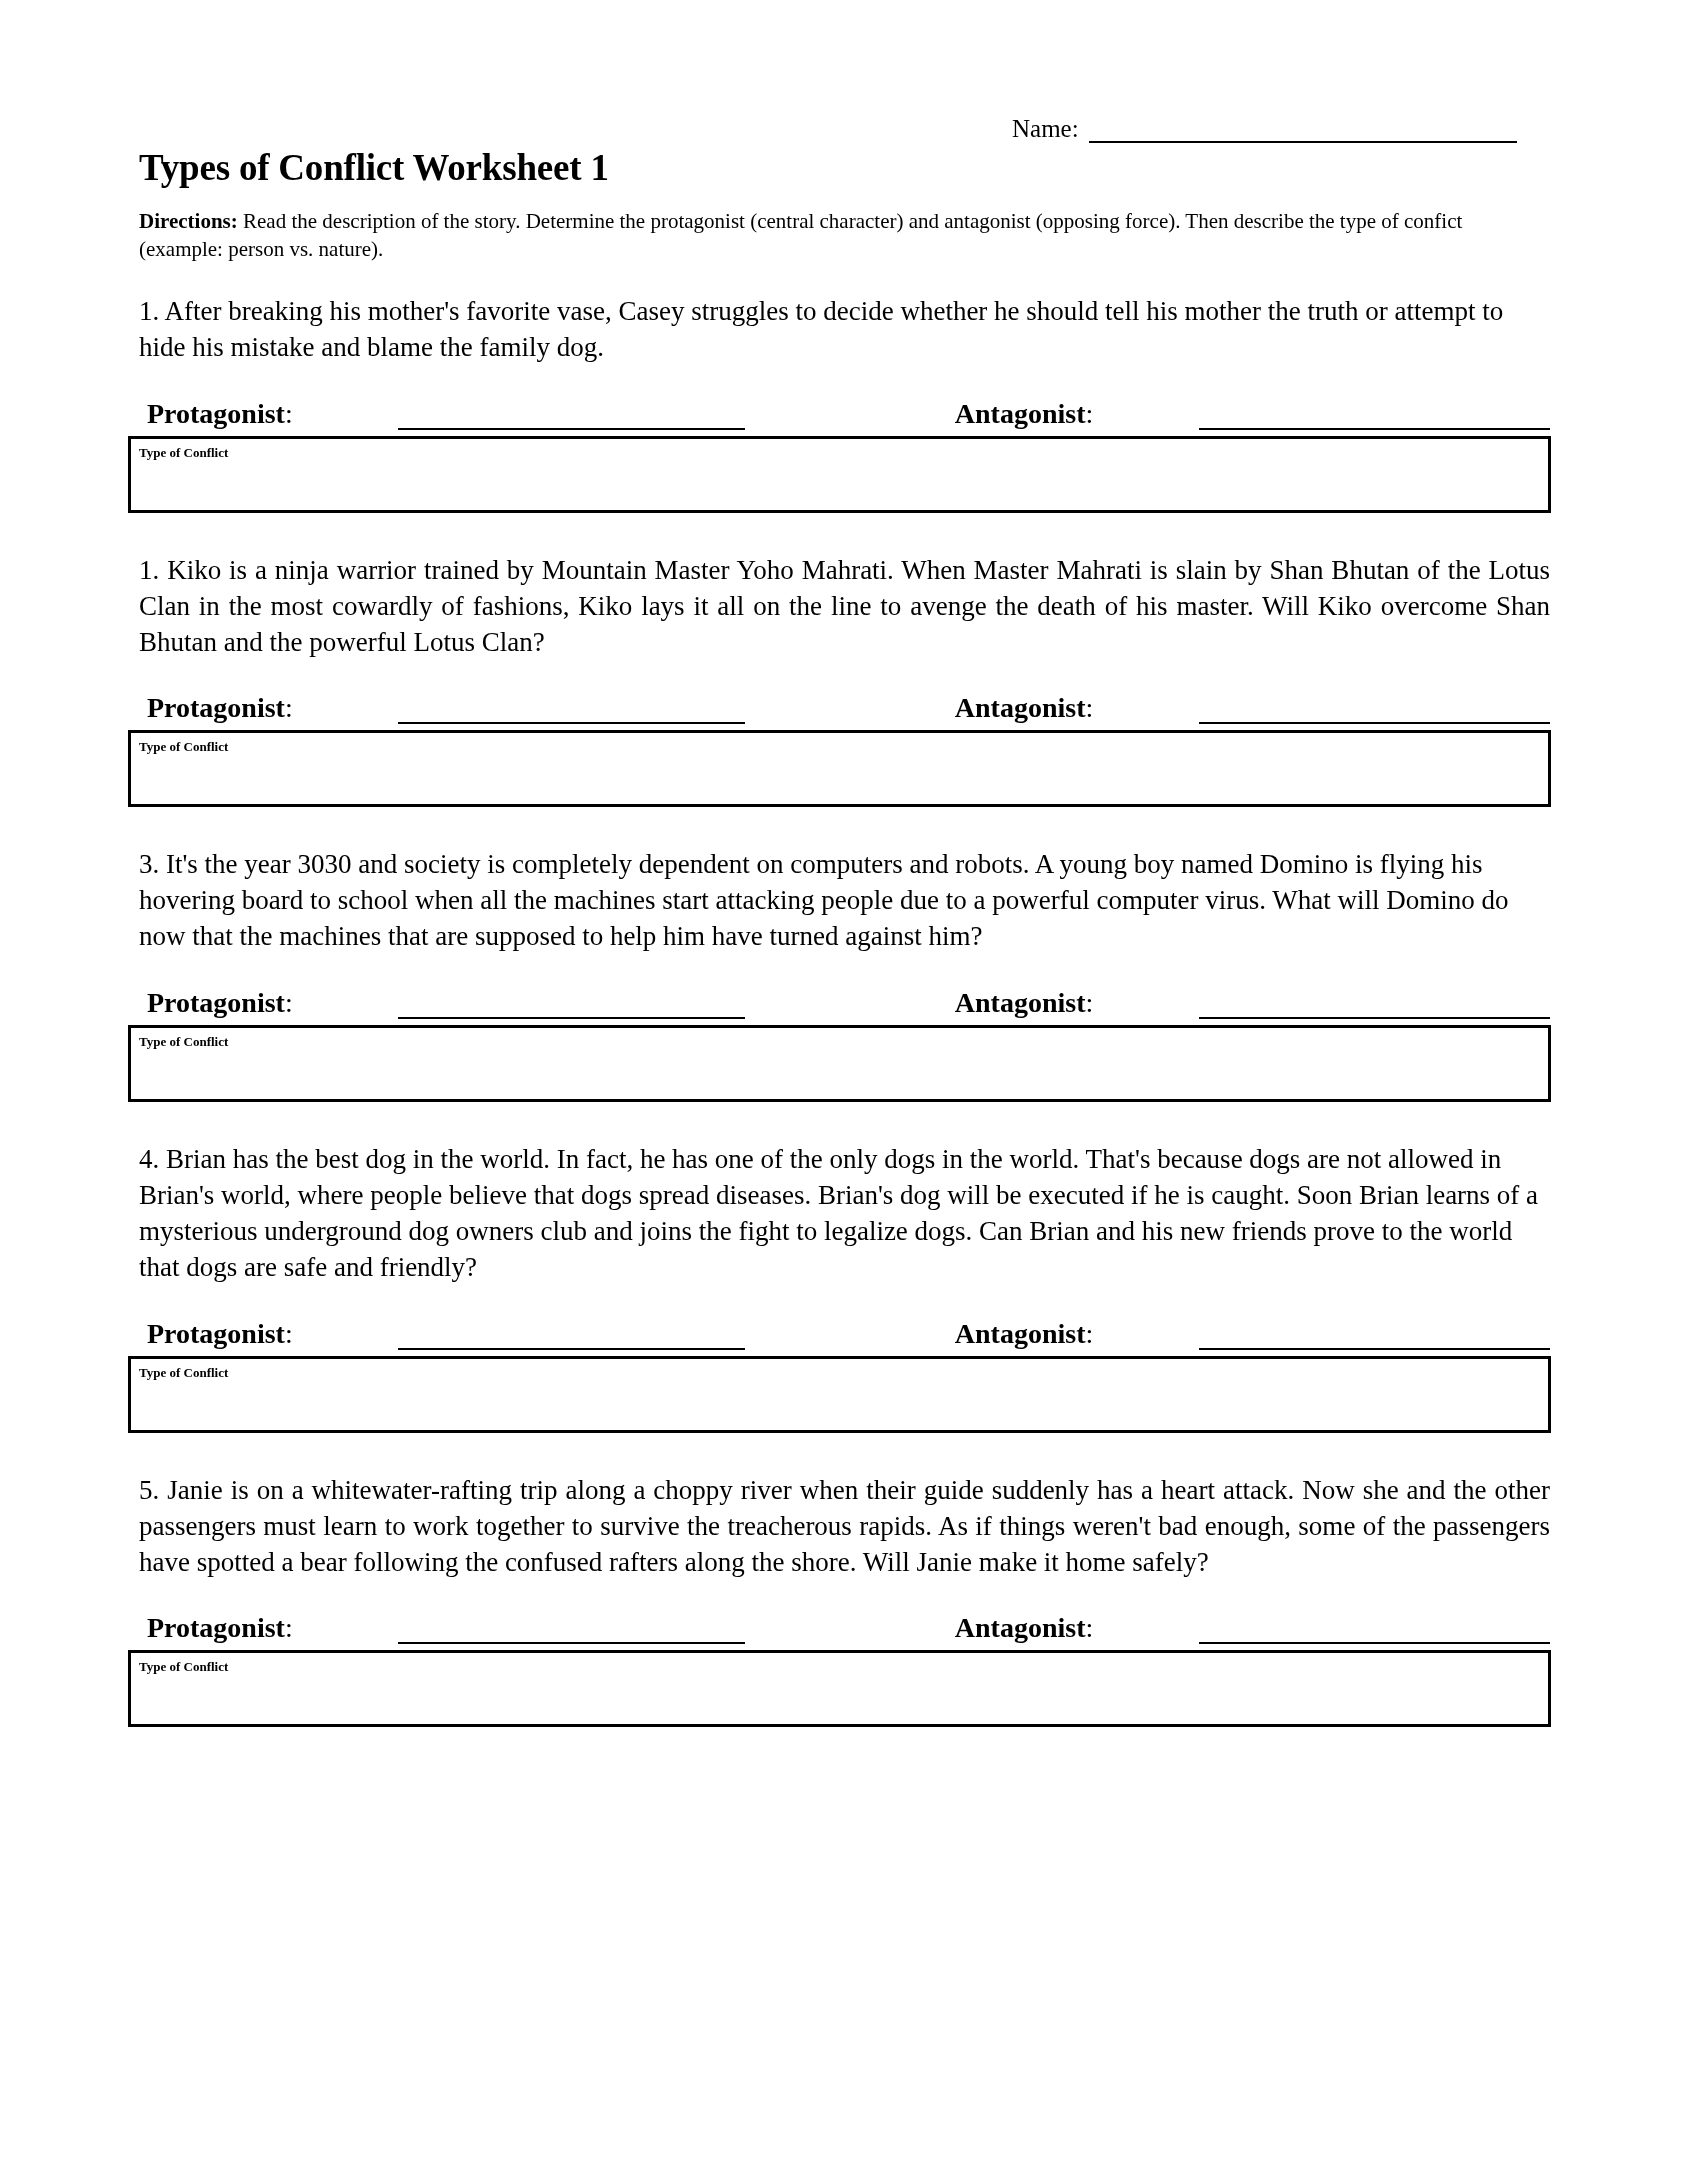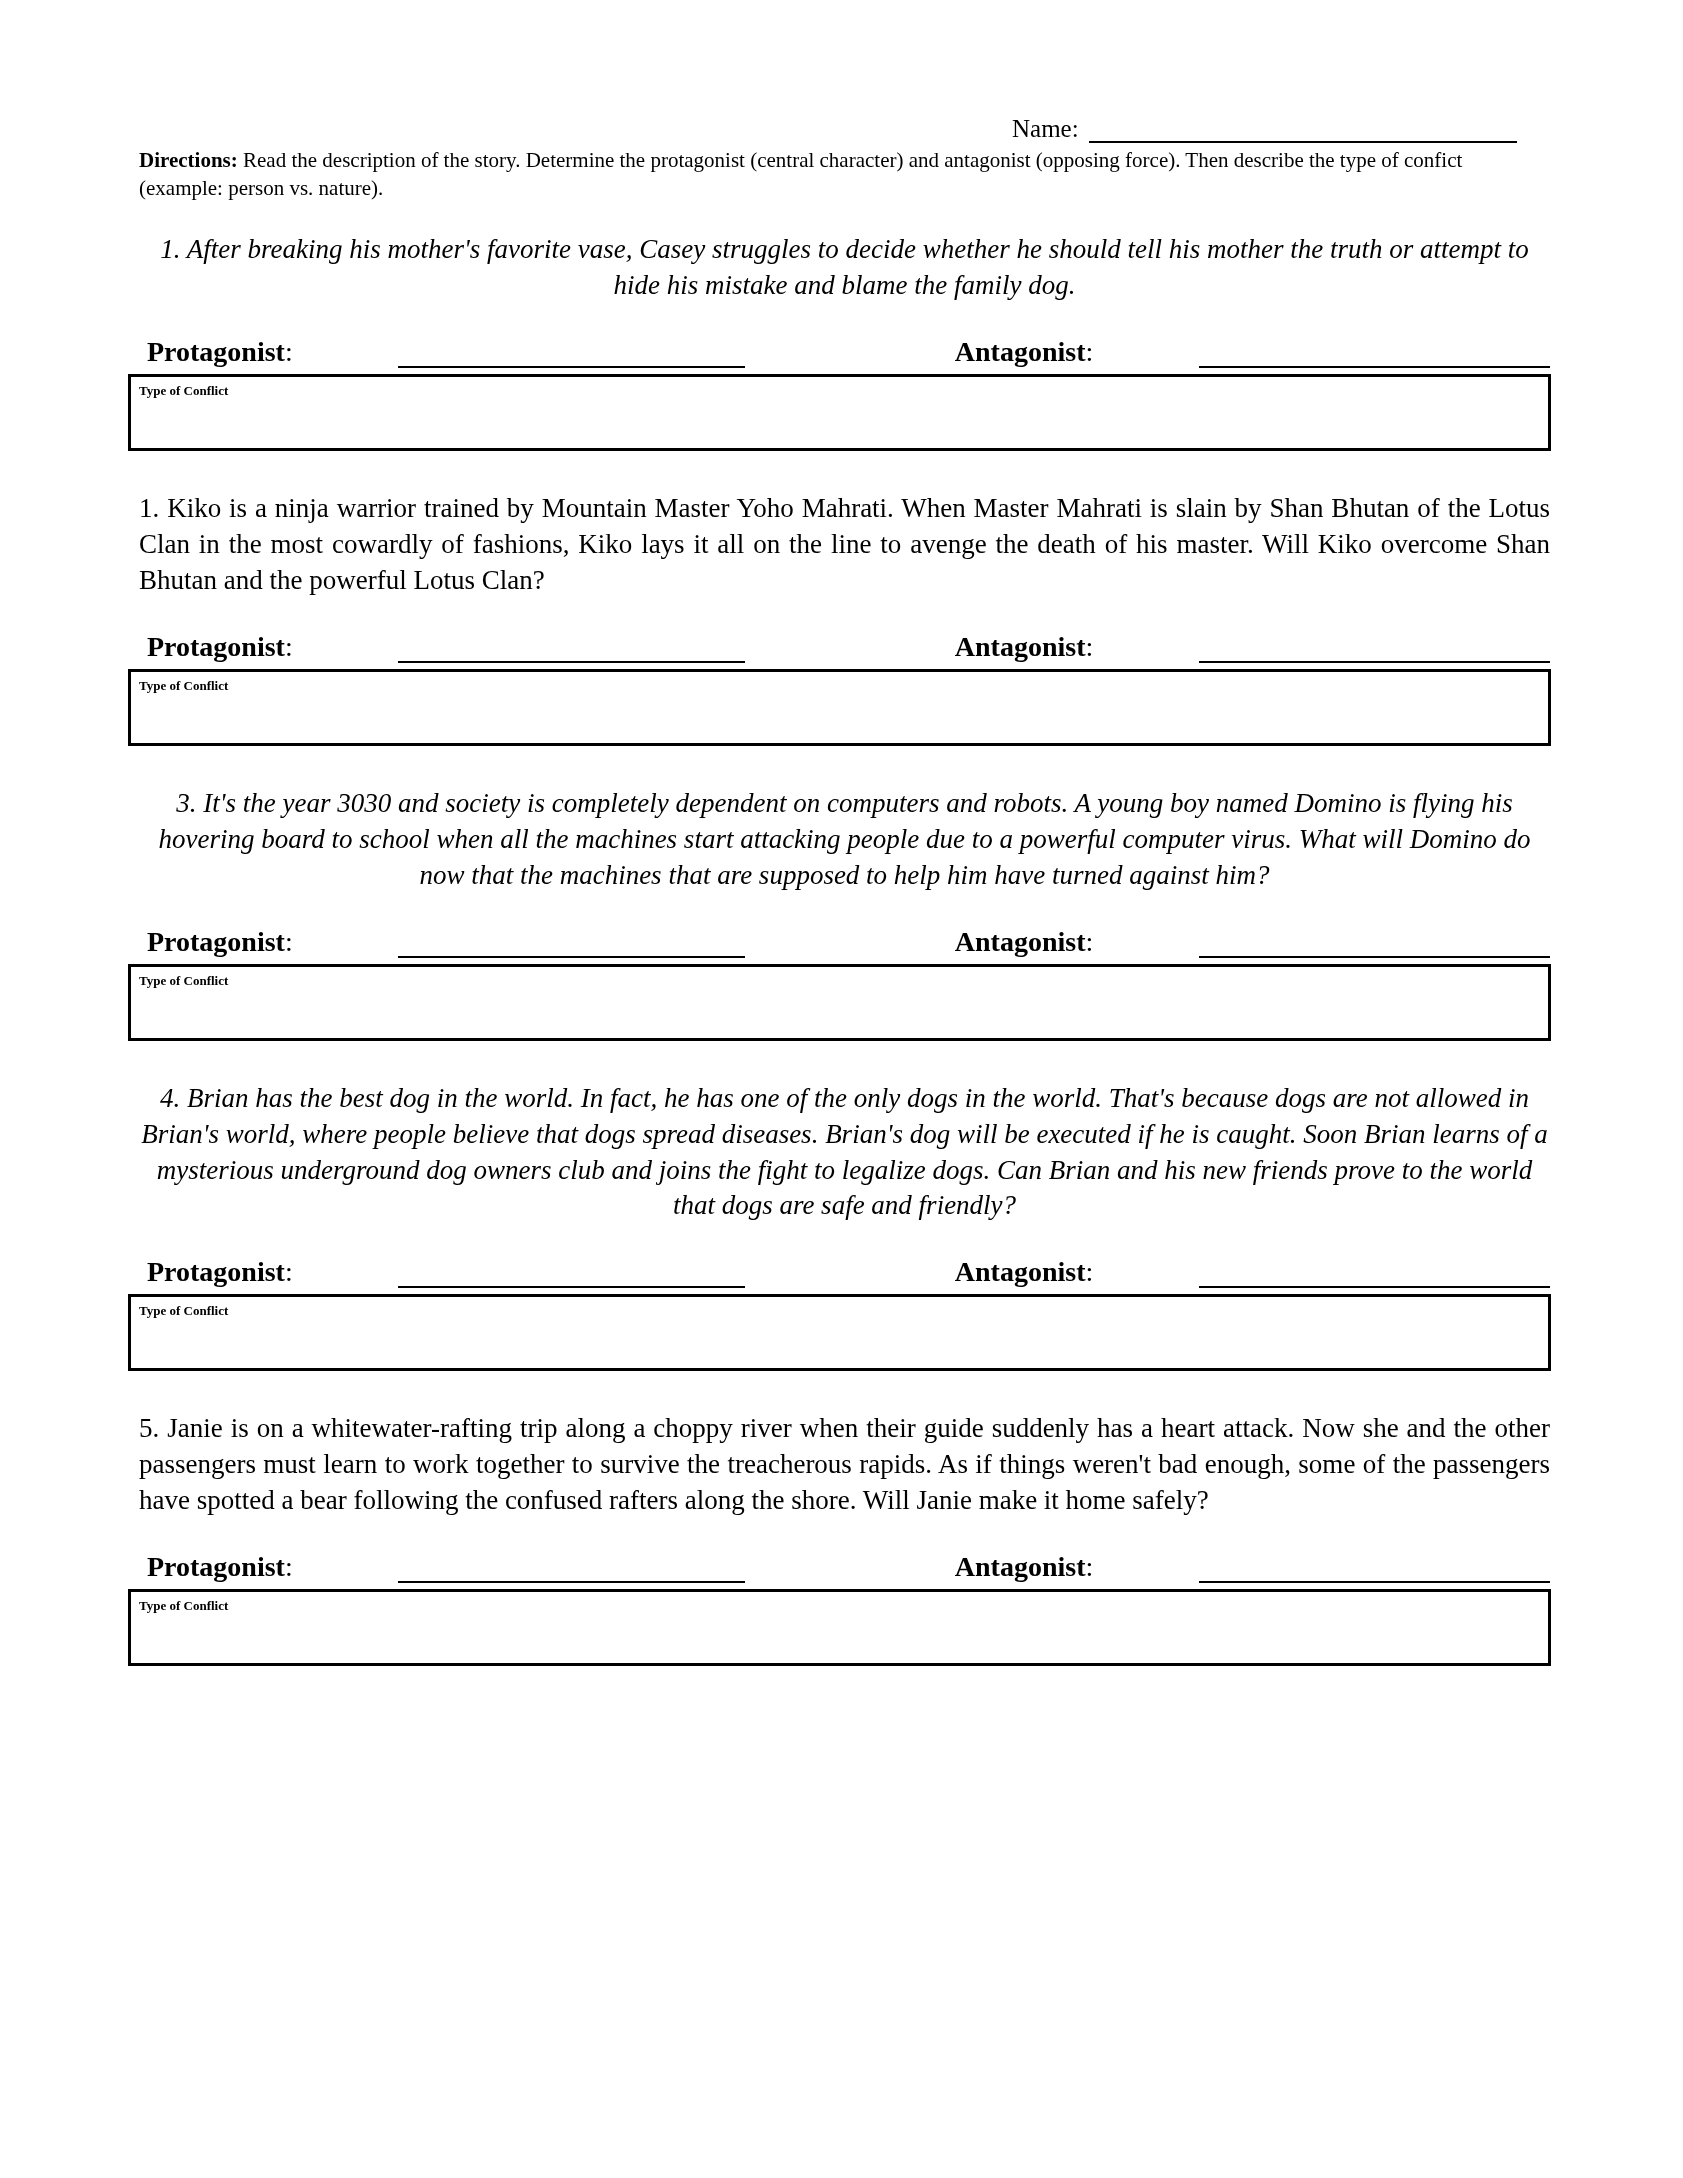--- a/index.html
+++ b/index.html
@@ -71,21 +71,21 @@
 
   .question-block { margin: 0 0 4px 0; }
 
   .q-text {
     font-size: 27px;
     line-height: 1.33;
     margin: 0 0 34px 0;
     text-align: justify;
     text-justify: inter-word;
   }
-  .q-text.nojustify { text-align: center; font-style: italic; }
+  .q-text.nojustify { text-align: left; }
 
   
   .pa-row {
     display: flex;
     align-items: flex-end;
     margin: 0 0 6px 0;
     padding-left: 8px;
     justify-content: space-between;
   }
   .pa-label {
@@ -126,20 +126,21 @@
 
 <div class="page">
 
   <div class="name-row">
     <span class="name-label">Name:</span>
     <span class="name-blank"></span>
   </div>
 
   <div class="content">
 
+    <h1 class="doc-title">Types of Conflict Worksheet 1</h1>
 
     <p class="directions">
       <b>Directions:</b><span> Read the description of the story. Determine the protagonist (central character) and antagonist (opposing force). Then describe the type of confict (example: person vs. nature).</span>
     </p>
 
     <div class="question-block">
       <p class="q-text nojustify">1. After breaking his mother's favorite vase, Casey struggles to decide whether he should tell his mother the truth or attempt to hide his mistake and blame the family dog.</p>
       <div class="pa-row">
         <span class="pa-label"><span>Protagonist</span><span class="colon">:</span></span>
         <span class="pa-blank first"></span>

